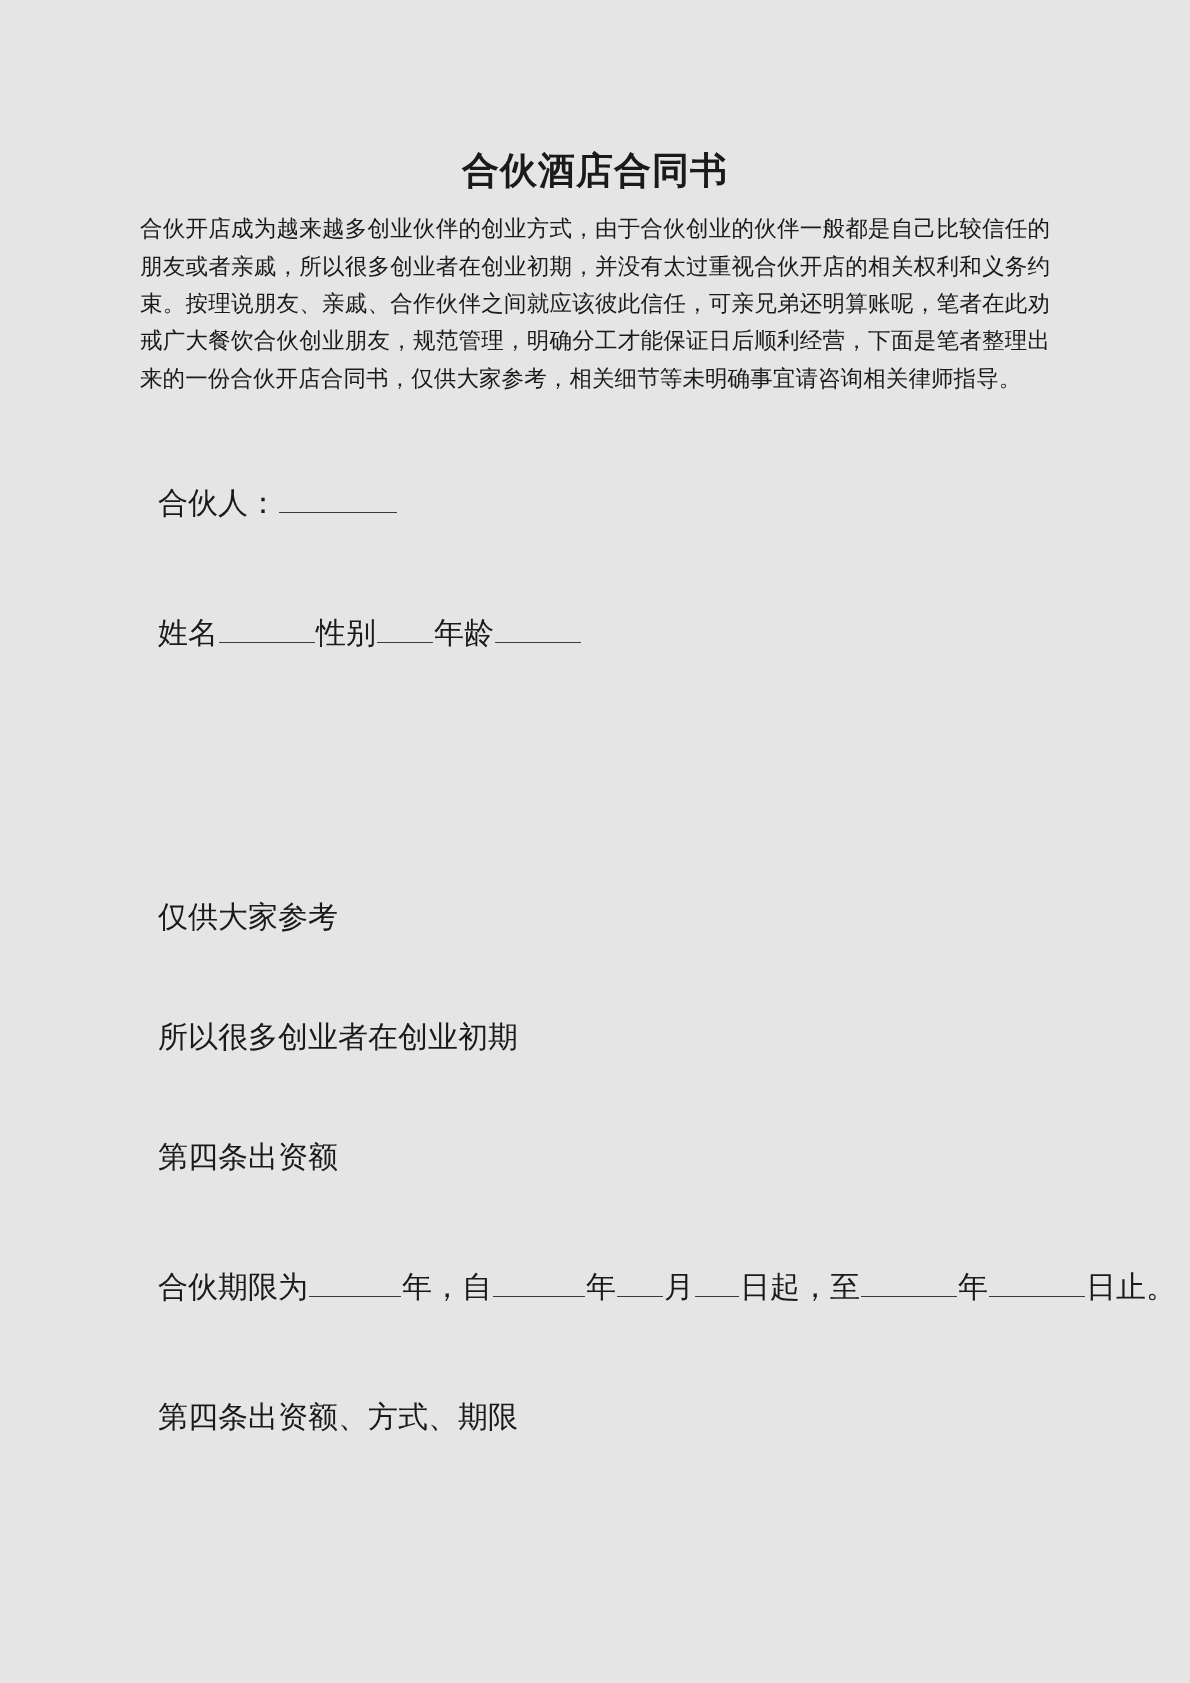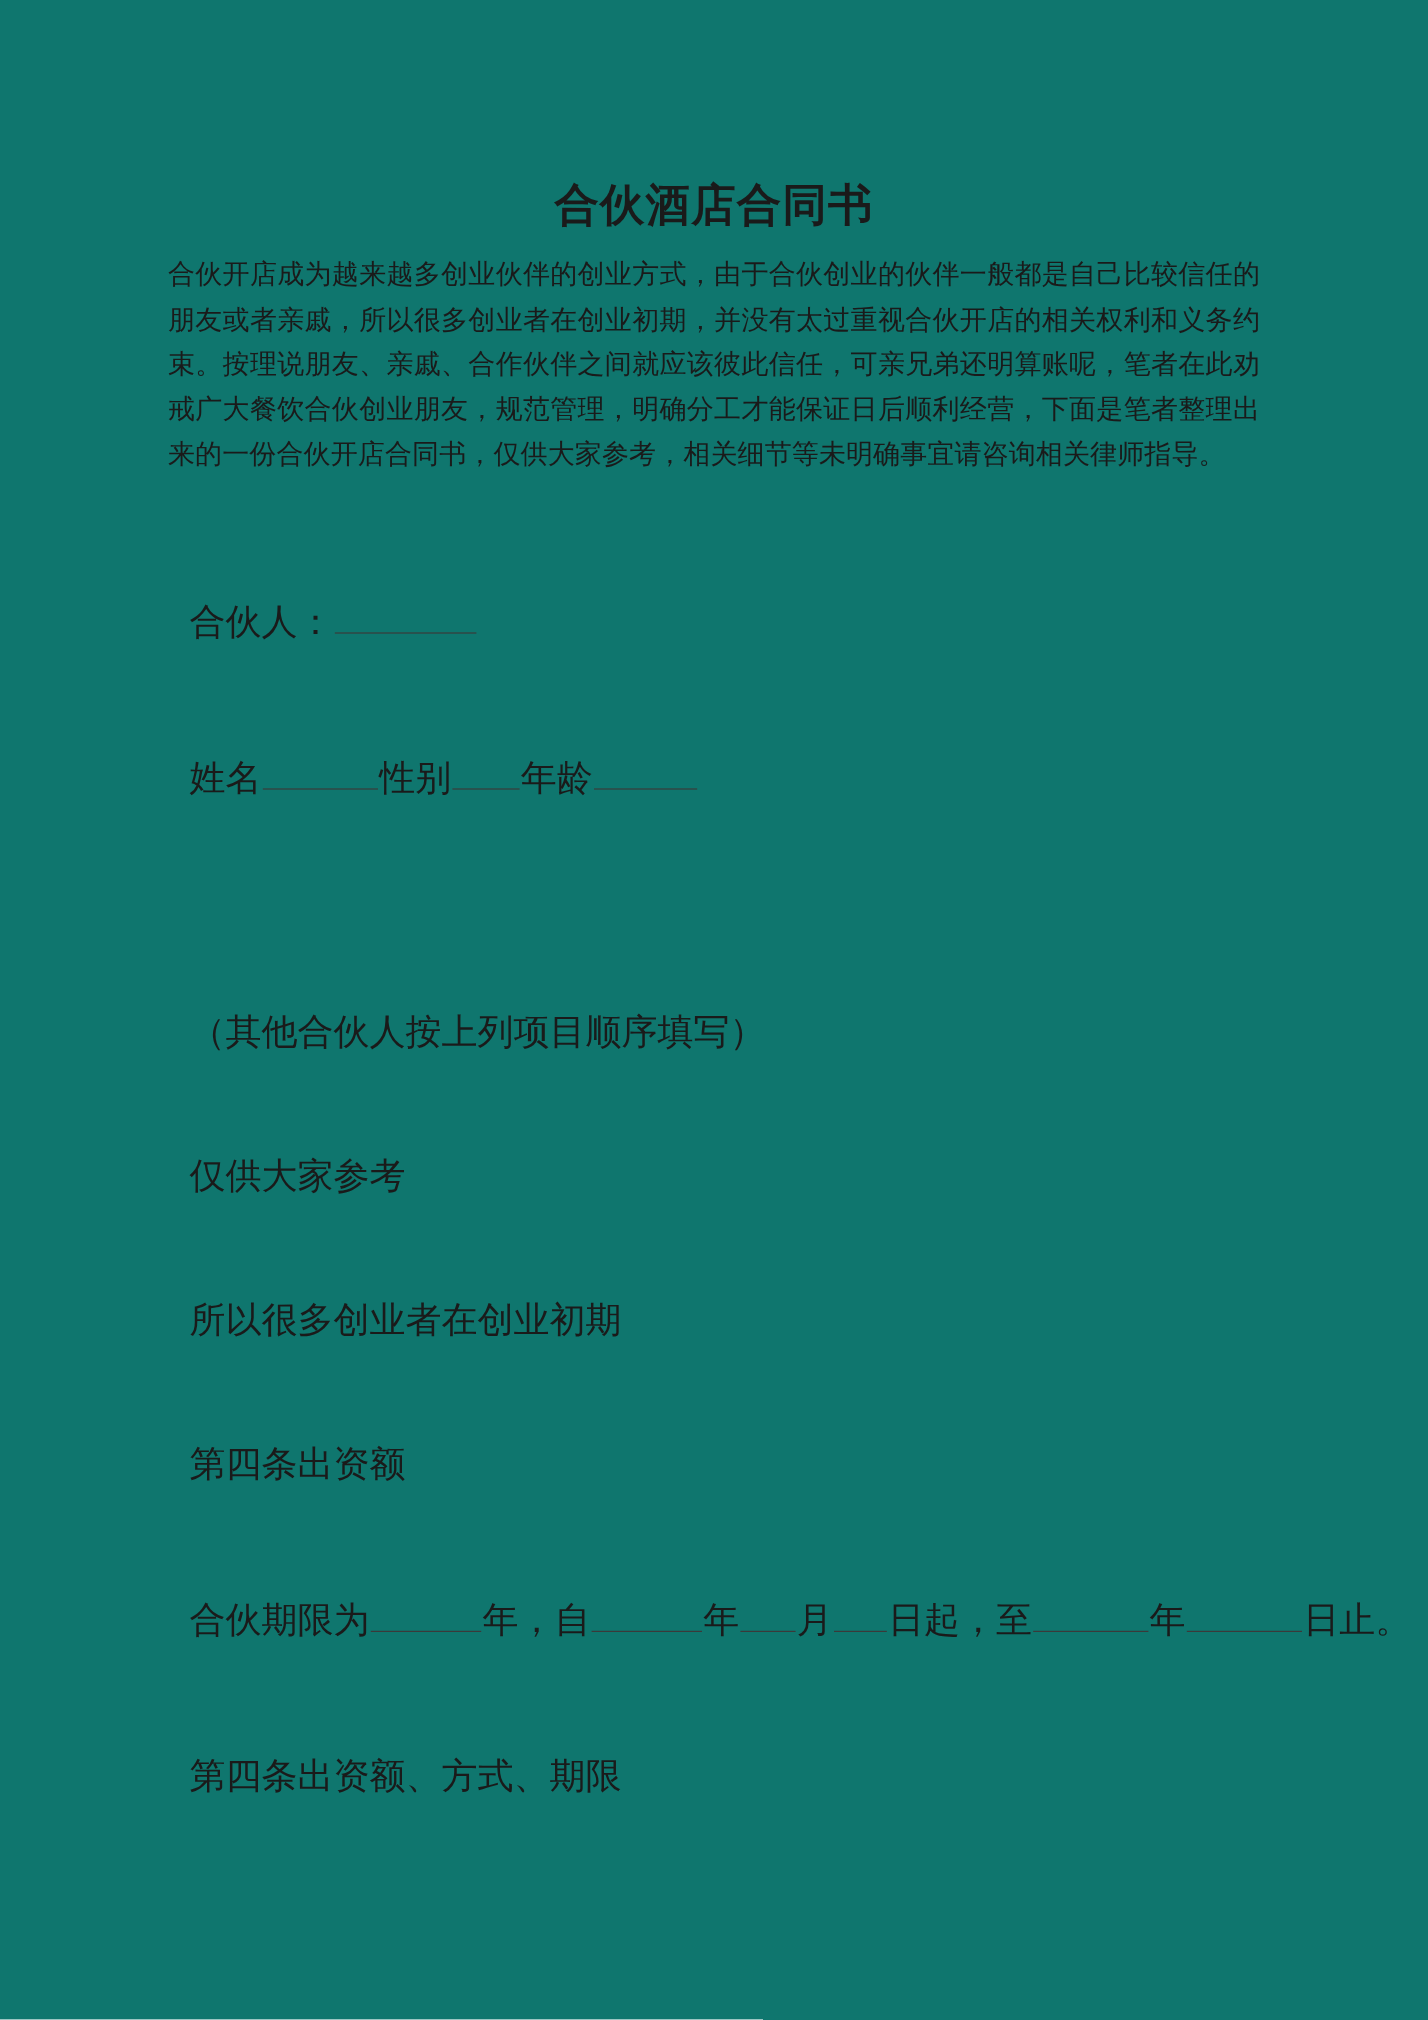--- a/index.html
+++ b/index.html
@@ -11,36 +11,36 @@
     width: 1190px;
     height: 1683px;
     font-family: "Liberation Serif", "DejaVu Serif", serif;
     color: #1a1a1a;
     overflow: hidden;
   }
   .page {
     position: relative;
     width: 1190px;
     height: 1683px;
-    background: #0f766e;
+    background: #e5e5e5;
     box-sizing: border-box;
     padding: 0 140px;
   }
   .doc-title {
     text-align: center;
     font-size: 37px;
     font-weight: bold;
     letter-spacing: 1px;
     margin: 0;
     padding-top: 148px;
     line-height: 1.25;
     font-family: "Liberation Sans", "DejaVu Sans", sans-serif;
   }
   .intro {
-    margin: 16px 0 16px 0;
+    margin: 16px 0 0 0;
     font-size: 22.5px;
     line-height: 1.66;
     text-align: justify;
     text-justify: inter-character;
     text-indent: 0;
     letter-spacing: 0.1px;
     font-family: Liberation Serif, serif;
   }
   .block {
     font-size: 30px;
@@ -84,21 +84,20 @@
 
   <div class="gap-xl"></div>
 
   <p class="block"><span>姓名</span><span class="u u-2"></span><span>性别</span><span class="u u-3"></span><span>年龄</span><span class="u u-4"></span></p>
 
   <div class="gap-xl"></div>
 
 
   <div class="gap-xl"></div>
 
-  <p class="block">（其他合伙人按上列项目顺序填写）</p>
 
   <div class="gap-lg"></div>
 
   <p class="block">仅供大家参考</p>
 
   <div class="gap-lg"></div>
 
   <p class="block">所以很多创业者在创业初期</p>
 
   <div class="gap-lg"></div>

